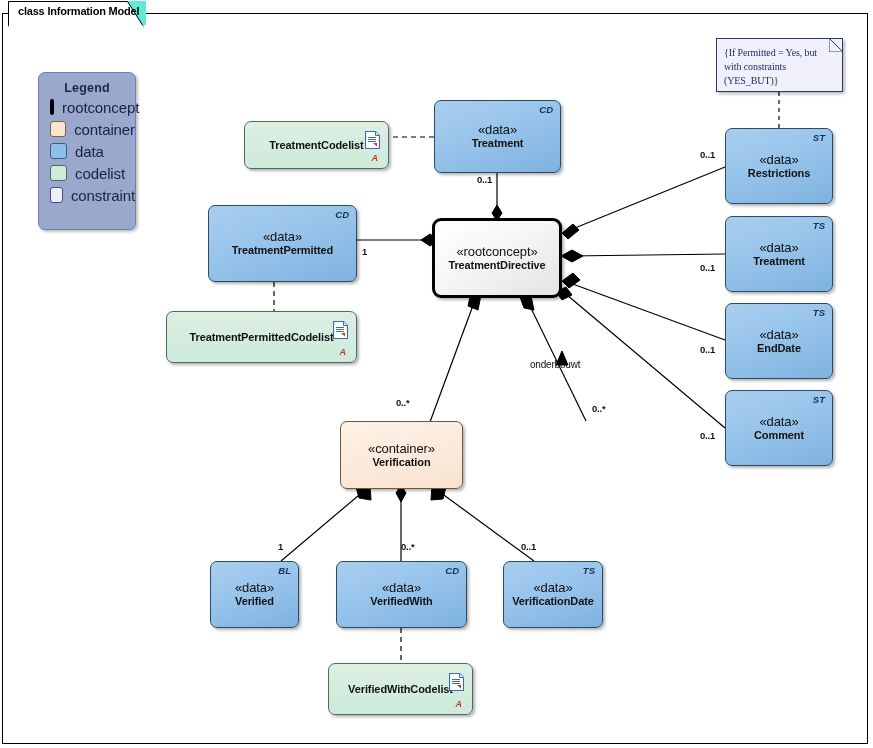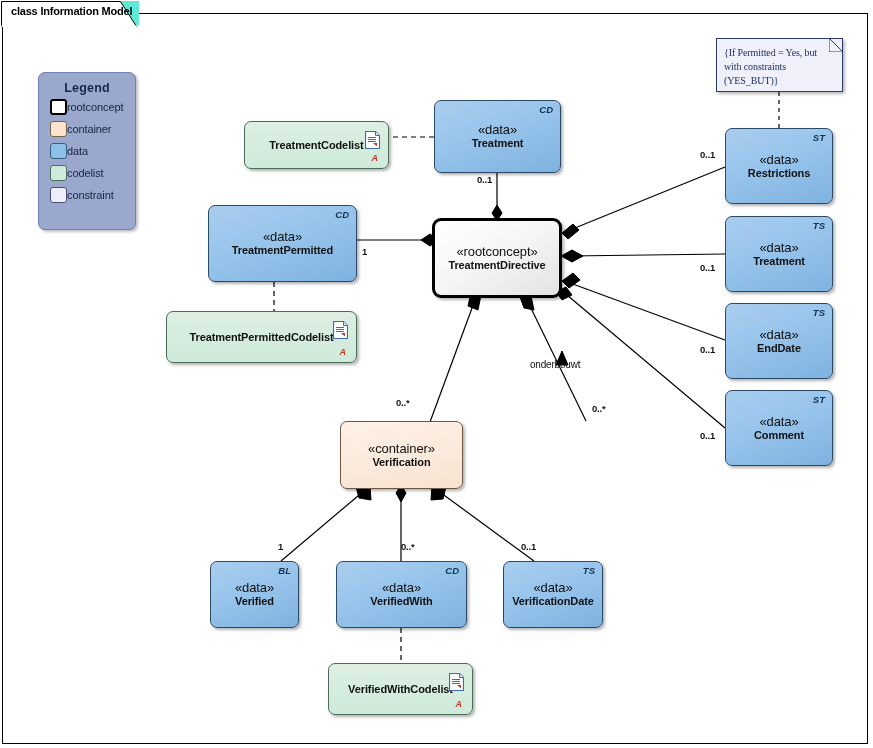--- a/index.html
+++ b/index.html
@@ -14,21 +14,21 @@
   
   #frame{
     position:absolute;left:2px;top:13px;
     width:866px;height:731px;
     border:1px solid #000;
     box-sizing:border-box;
     background:#fff;
   }
   
   #tab{
-    position:absolute;left:1px;top:1px;
+    position:absolute;left:8px;top:1px;
     height:24px;
     box-sizing:border-box;
     background:#5eead4;
     z-index:6;
   }
   #tab svg{display:block;}
   #tab-label{
     position:absolute;left:10px;top:4px;
     font-size:11px;font-weight:bold;color:#000;
     white-space:nowrap;
@@ -117,21 +117,21 @@
     box-sizing:border-box;
     z-index:4;
     box-shadow:2px 2px 3px rgba(0,0,0,0.25);
   }
   #legend-title{
     text-align:center;font-size:12.5px;font-weight:bold;color:#15294d;
     margin-top:8px;letter-spacing:0.2px;
   }
   .leg-row{display:flex;align-items:center;margin:2px 0 0 11px;height:20px;}
   .leg-swatch{width:17px;height:16px;border-radius:3px;box-sizing:border-box;}
-  .leg-label{font-size:11px;color:#16243f;margin-left:0;letter-spacing:-0.1px;}
+  .leg-label{font-size:15px;color:#16243f;margin-left:8px;letter-spacing:-0.1px;}
   .sw-root{background:#ffffff;border:2px solid #000;}
   .sw-container{background:#fbe3cd;border:1px solid #7b6450;}
   .sw-data{background:#8dc0e8;border:1px solid #3a5d7d;}
   .sw-codelist{background:#cdeadb;border:1px solid #4c6b58;}
   .sw-constraint{background:#eceefb;border:1px solid #4a4f72;}
 
   
   .elabel{
     position:absolute;z-index:4;
     font-size:9.5px;font-weight:bold;color:#111;

